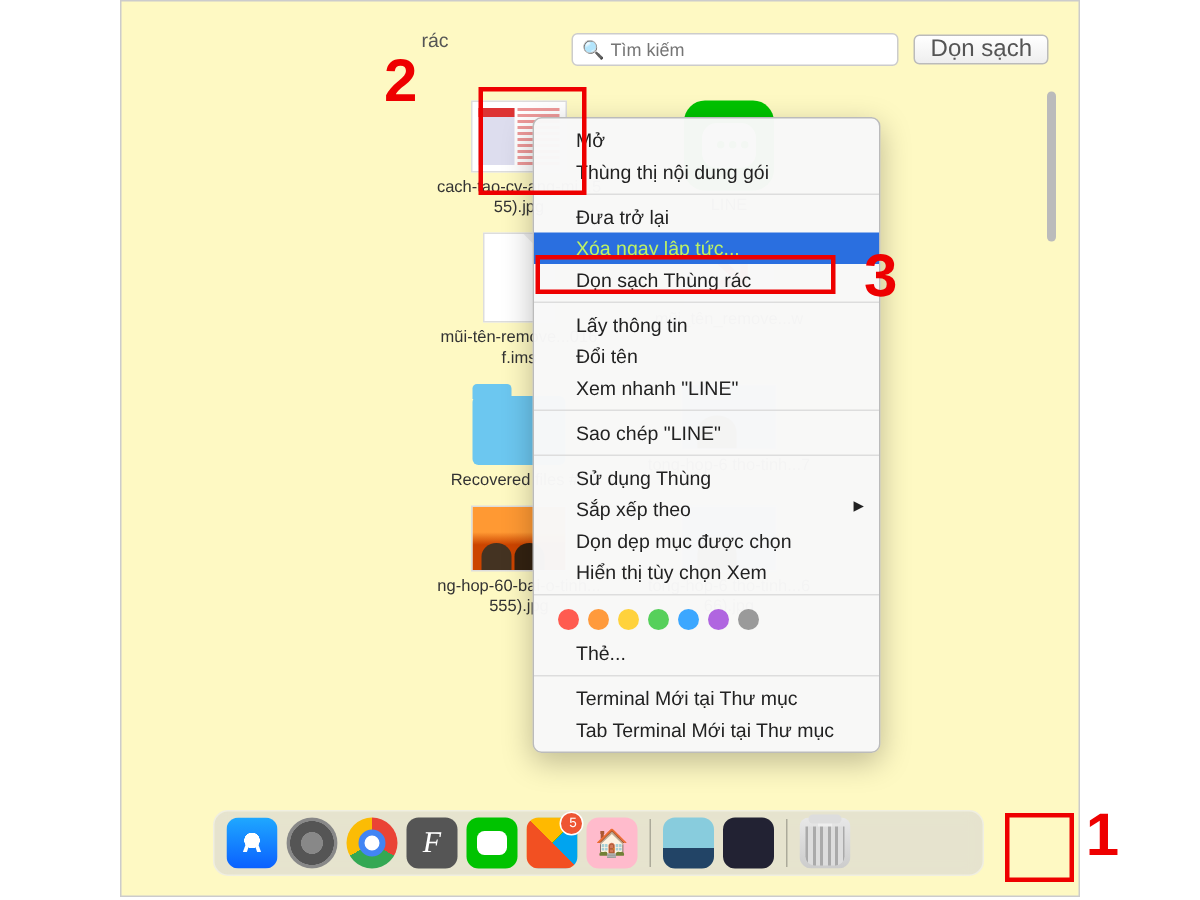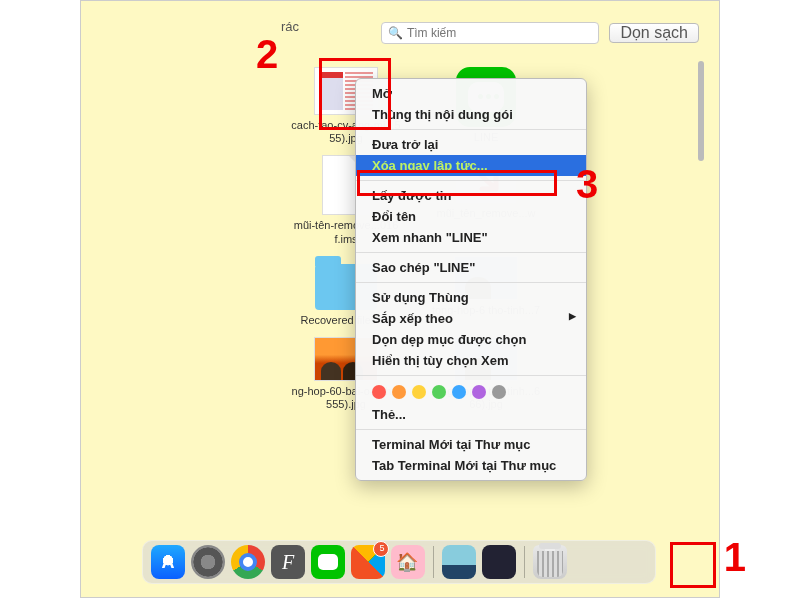--- a/index.html
+++ b/index.html
@@ -40,21 +40,21 @@
   .folder::before { content:""; position:absolute; top:-8px; left:0; width:26px; height:10px; background:#6cc7f0; border-radius:3px 3px 0 0; }
 
   .photo { width:64px; height:44px; border:1px solid #ddd; background:#8bd; position:relative; overflow:hidden; }
   .photo .sil { position:absolute; bottom:0; left:10px; width:26px; height:22px; background:#432; border-radius:50% 50% 0 0; }
   .photo.sunset { background:linear-gradient(#f93 40%,#c40 60%); }
   .photo.sunset .sil{ left:6px; width:20px; height:18px; }
   .photo.sunset .sil2{ position:absolute; bottom:0; left:28px; width:20px; height:18px; background:#321; border-radius:50% 50% 0 0;}
 
   
   .menu { position:absolute; left:355px; top:78px; width:232px; background:rgba(248,248,248,0.98); border:1px solid #bbb; border-radius:6px; box-shadow:0 6px 20px rgba(0,0,0,.25); padding:4px 0; font-size:13px; }
-  .menu-item { padding:3px 16px; color:#222; white-space:nowrap; position:relative;font-weight:bold; }
+  .menu-item { padding:3px 28px; color:#222; white-space:nowrap; position:relative; }
   .menu-item.sel { background:#2a6fe0; color:#bef264; }
   .menu-item.sub::after { content:"▶"; position:absolute; right:10px; font-size:9px; color:#222; }
   .menu-sep { height:1px; background:#ddd; margin:4px 0; }
   .tags-row { display:flex; gap:6px; padding:5px 16px; }
   .tag-dot { width:14px; height:14px; border-radius:50%; }
 
   
   .dock { position:absolute; left:142px; bottom:16px; width:514px; height:44px; background:rgba(210,210,215,.55); border-radius:10px; border:1px solid rgba(255,255,255,.4); display:flex; align-items:center; padding:0 8px; gap:6px; backdrop-filter:blur(6px); }
   .dock-sep { width:1px; height:32px; background:rgba(0,0,0,.25); margin:0 2px; }
   .dock-icon { width:34px; height:34px; border-radius:8px; position:relative; }
@@ -160,22 +160,23 @@
     </div>
   </div>
 </div>
 
 <div class="menu">
   <div class="menu-item">Mở</div>
   <div class="menu-item">Thùng thị nội dung gói</div>
   <div class="menu-sep"></div>
   <div class="menu-item">Đưa trở lại</div>
   <div class="menu-item sel">Xóa ngay lập tức...</div>
-  <div class="menu-sep"></div>
-  <div class="menu-item">Lấy được tin</div>
+  <div class="menu-item">Dọn sạch Thùng rác</div>
+  <div class="menu-sep"></div>
+  <div class="menu-item">Lấy thông tin</div>
   <div class="menu-item">Đổi tên</div>
   <div class="menu-item">Xem nhanh "LINE"</div>
   <div class="menu-sep"></div>
   <div class="menu-item">Sao chép "LINE"</div>
   <div class="menu-sep"></div>
   <div class="menu-item">Sử dụng Thùng</div>
   <div class="menu-item sub">Sắp xếp theo</div>
   <div class="menu-item">Dọn dẹp mục được chọn</div>
   <div class="menu-item">Hiển thị tùy chọn Xem</div>
   <div class="menu-sep"></div>

